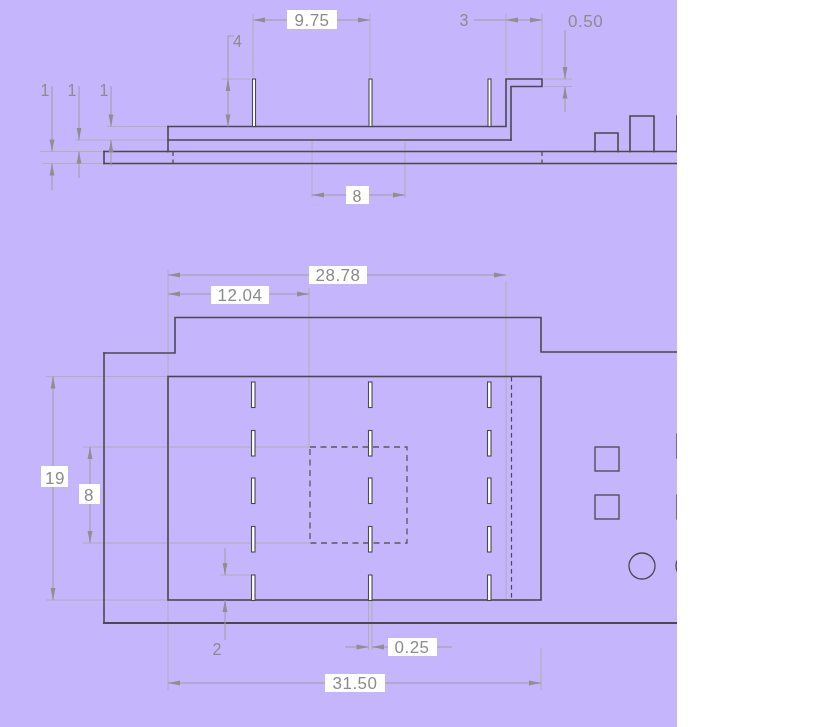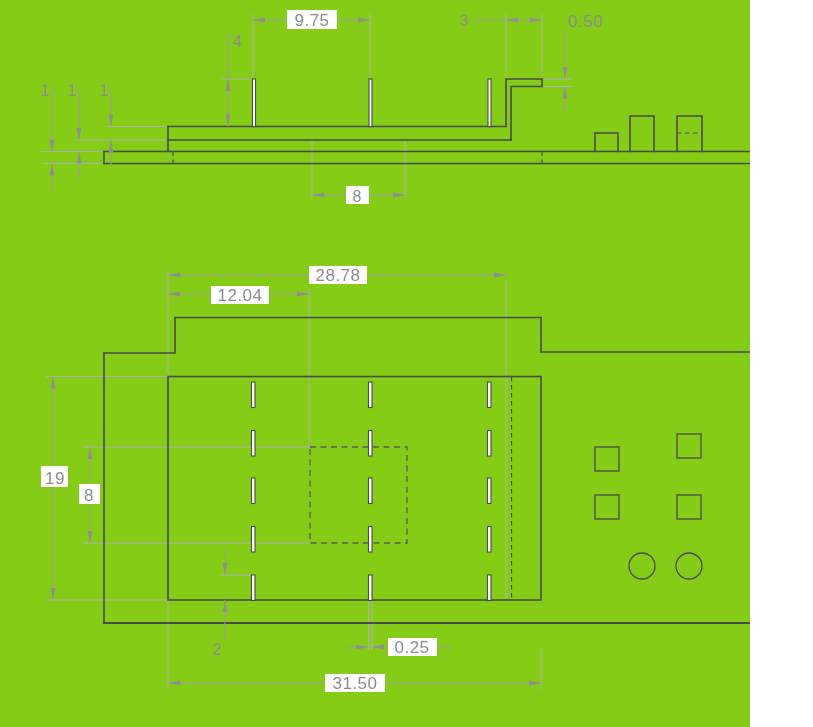--- a/index.html
+++ b/index.html
@@ -1,16 +1,16 @@
 <!DOCTYPE html>
 <html><head>
 <meta charset="utf-8">
 <style>
   html,body{margin:0;padding:0;background:#ffffff;}
-  .stage{width:750px;height:727px;position:relative;background:#84cc16;overflow:hidden;}
+  .stage{width:677px;height:727px;position:relative;background:#c4b5fd;overflow:hidden;}
   svg{display:block;}
   .obj{stroke:#4a4a4a;stroke-width:1.6;fill:none;stroke-linecap:square;}
   .objthin{stroke:#4a4a4a;stroke-width:1.1;fill:none;stroke-linecap:square;}
   .hid{stroke:#4a4a4a;stroke-width:1.2;fill:none;stroke-dasharray:4.5,3.5;}
   .hid2{stroke:#5a5a5a;stroke-width:1.3;fill:none;stroke-dasharray:6,4.5;}
   .ext{stroke:#b0b0b0;stroke-width:1;fill:none;}
   .dim{stroke:#9e9e9e;stroke-width:1;fill:none;}
   .slot{fill:#ffffff;stroke:#4a4a4a;stroke-width:1.1;}
   .hole{fill:none;stroke:#4a4a4a;stroke-width:1.3;}
   .tbg{fill:#ffffff;}

